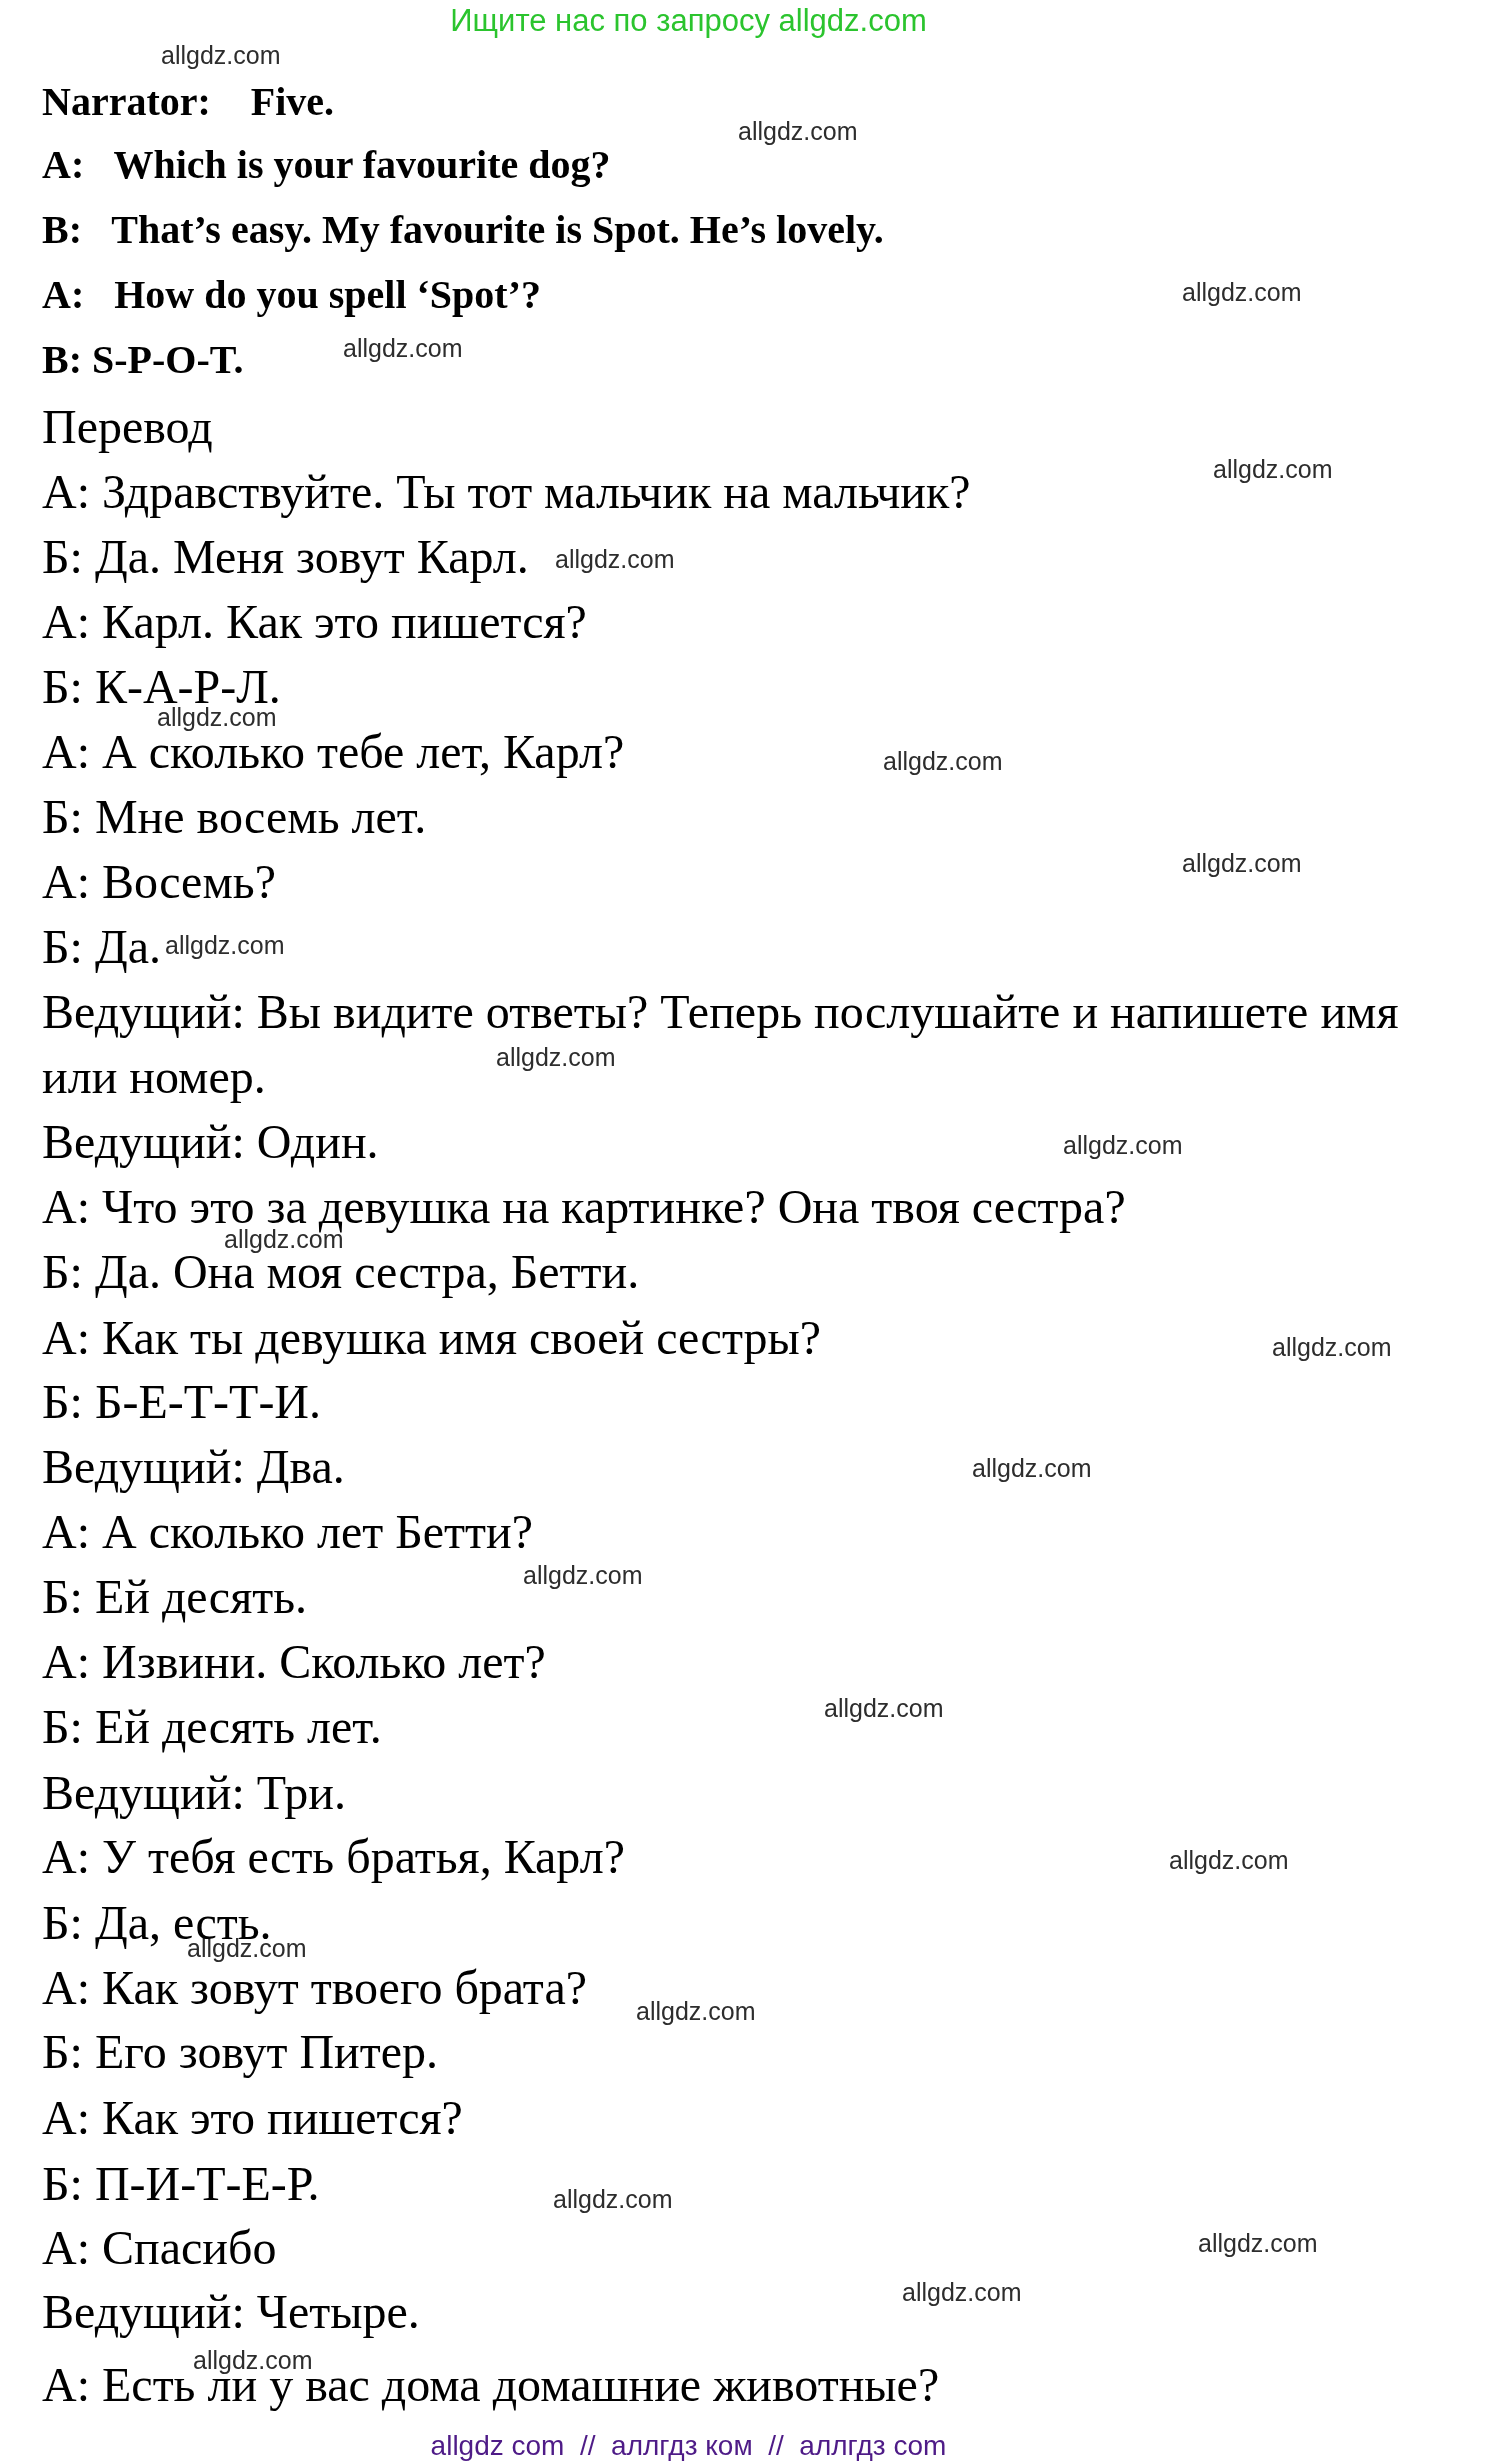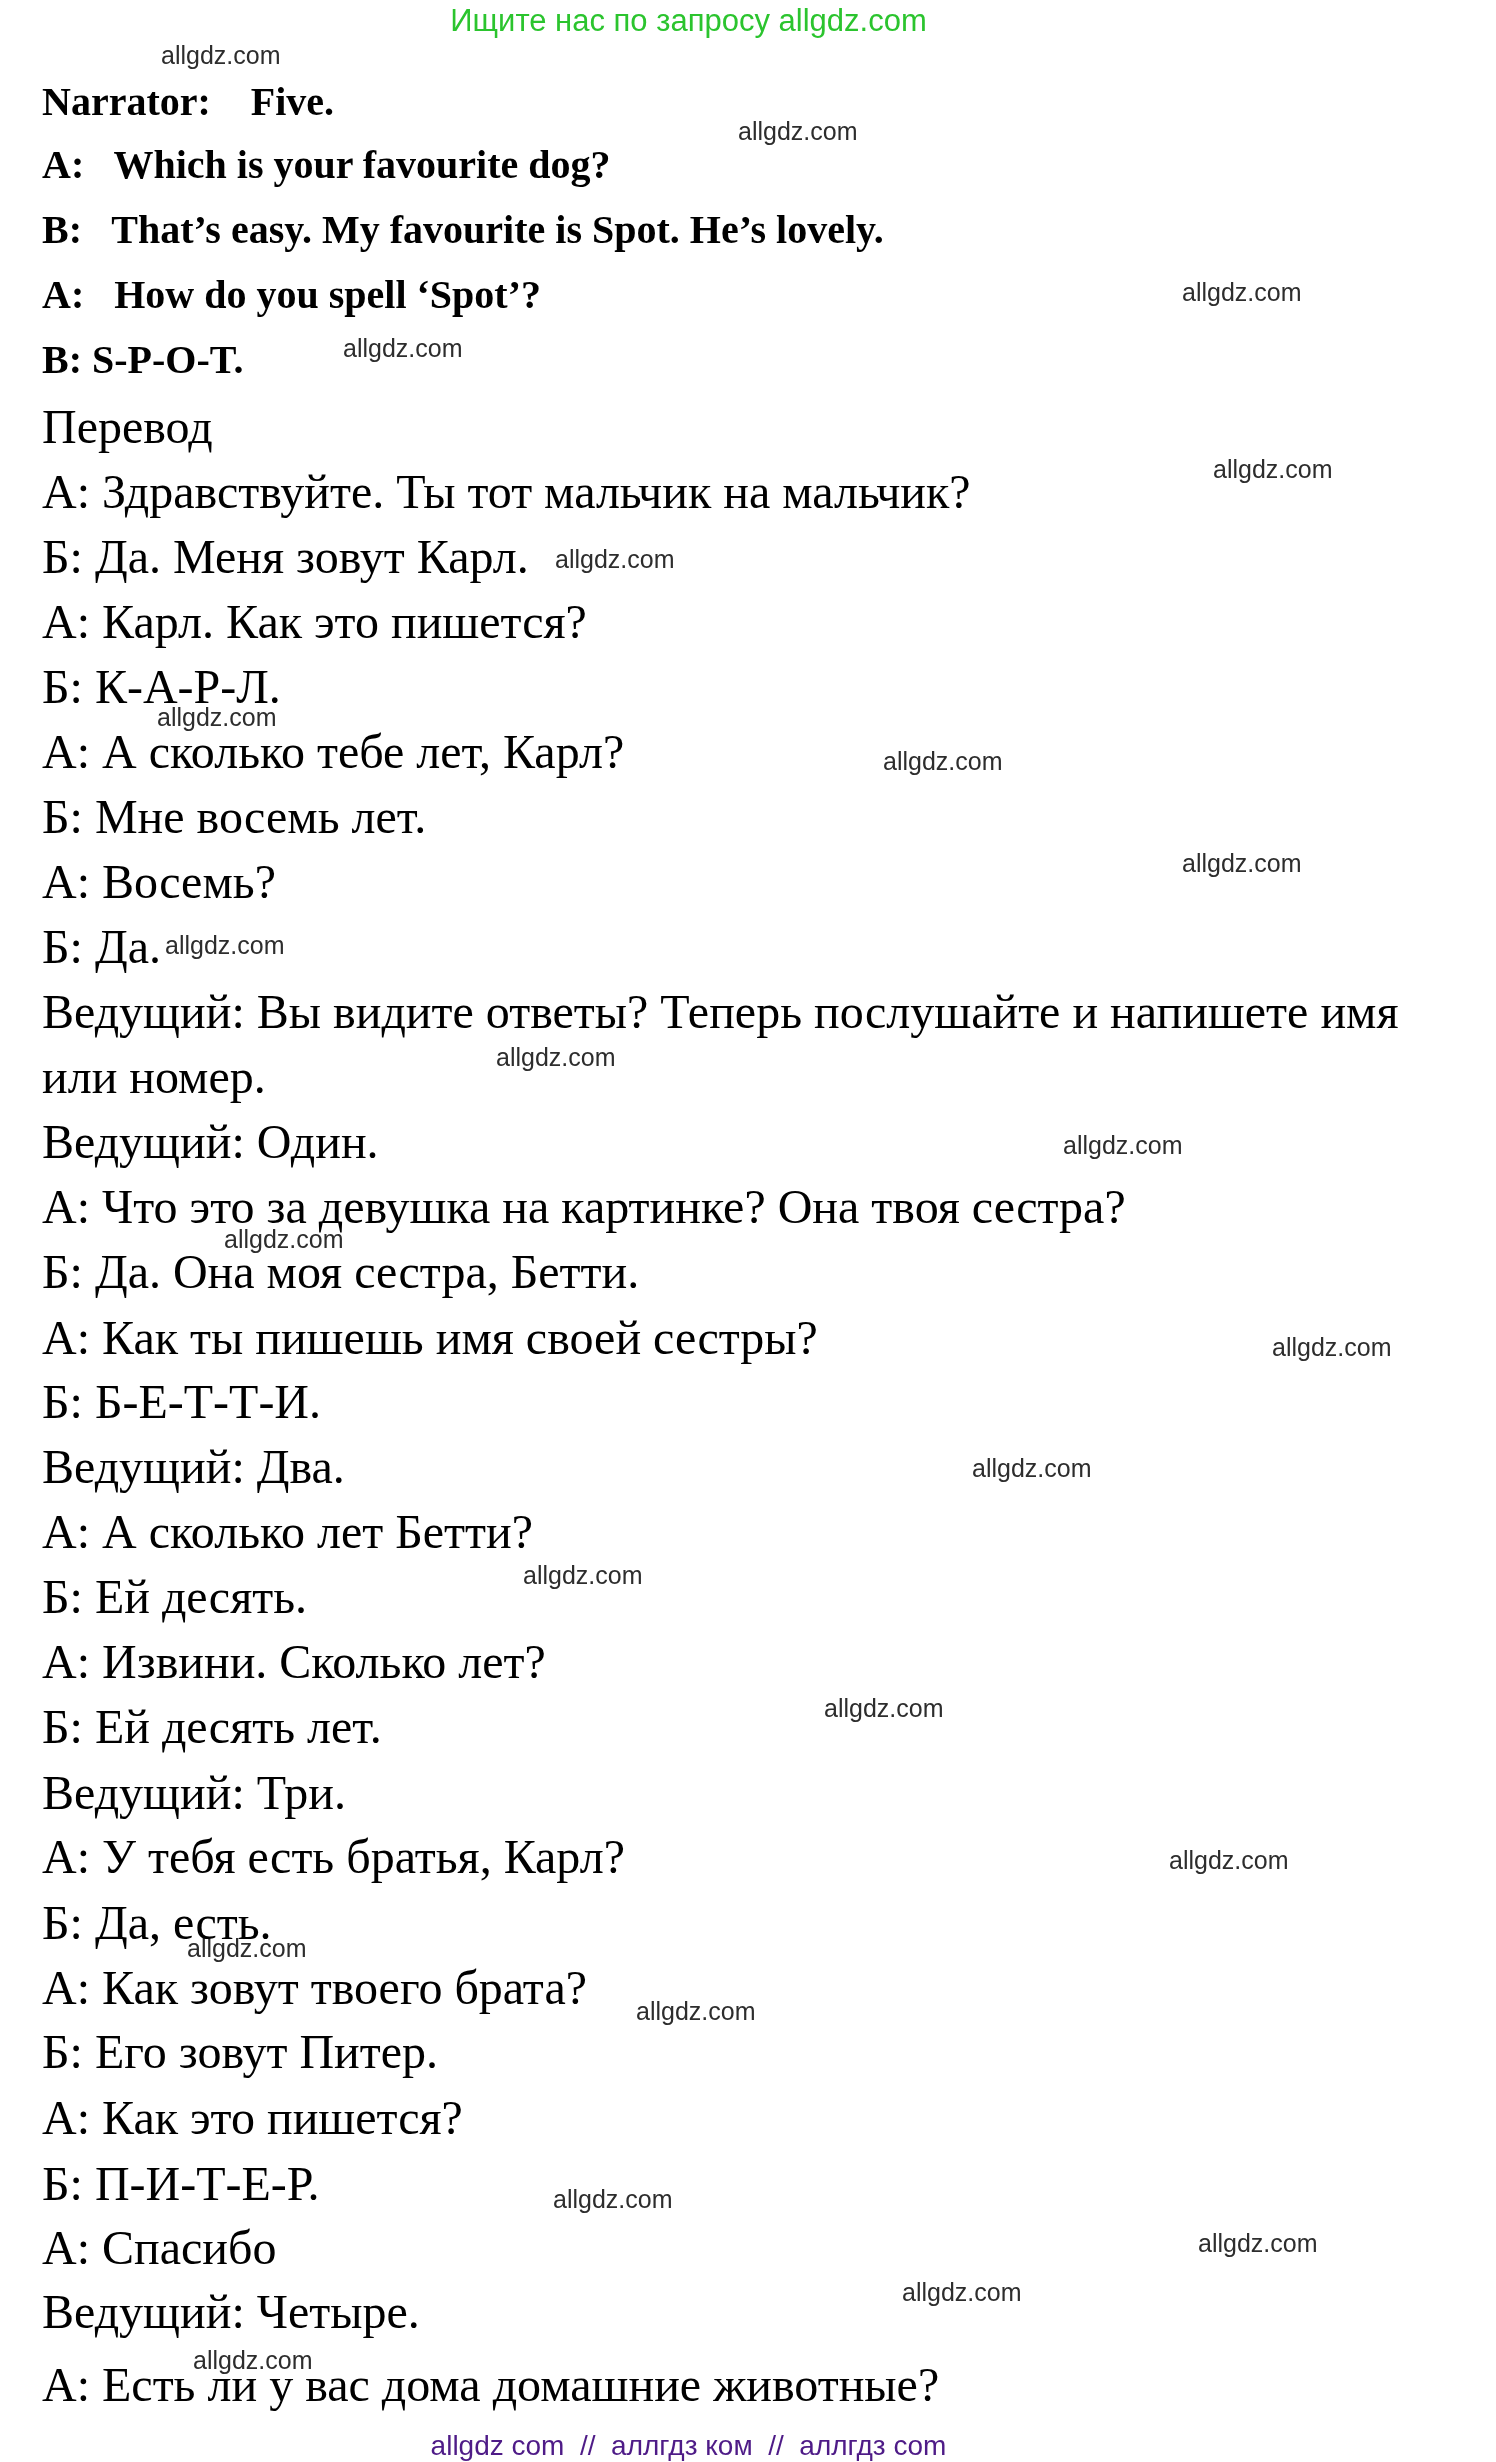--- a/index.html
+++ b/index.html
@@ -104,21 +104,21 @@
       <div class="line ru" style="top: 663px;">Б: К-А-Р-Л.</div>
       <div class="line ru" style="top: 728px;">А: А сколько тебе лет, Карл?</div>
       <div class="line ru" style="top: 793px;">Б: Мне восемь лет.</div>
       <div class="line ru" style="top: 858px;">А: Восемь?</div>
       <div class="line ru" style="top: 923px;">Б: Да.</div>
       <div class="line ru" style="top: 988px;">Ведущий: Вы видите ответы? Теперь послушайте и напишете имя</div>
       <div class="line ru" style="top: 1053px;">или номер.</div>
       <div class="line ru" style="top: 1118px;">Ведущий: Один.</div>
       <div class="line ru" style="top: 1183px;">А: Что это за девушка на картинке? Она твоя сестра?</div>
       <div class="line ru" style="top: 1248px;">Б: Да. Она моя сестра, Бетти.</div>
-      <div class="line ru" style="top: 1314px;">А: Как ты пишешь имя своей сестры?</div>
+      <div class="line ru" style="top: 1314px;">А: Как ты девушка имя своей сестры?</div>
       <div class="line ru" style="top: 1378px;">Б: Б-Е-Т-Т-И.</div>
       <div class="line ru" style="top: 1443px;">Ведущий: Два.</div>
       <div class="line ru" style="top: 1508px;">А: А сколько лет Бетти?</div>
       <div class="line ru" style="top: 1573px;">Б: Ей десять.</div>
       <div class="line ru" style="top: 1638px;">А: Извини. Сколько лет?</div>
       <div class="line ru" style="top: 1703px;">Б: Ей десять лет.</div>
       <div class="line ru" style="top: 1769px;">Ведущий: Три.</div>
       <div class="line ru" style="top: 1833px;">А: У тебя есть братья, Карл?</div>
       <div class="line ru" style="top: 1899px;">Б: Да, есть.</div>
       <div class="line ru" style="top: 1964px;">А: Как зовут твоего брата?</div>

